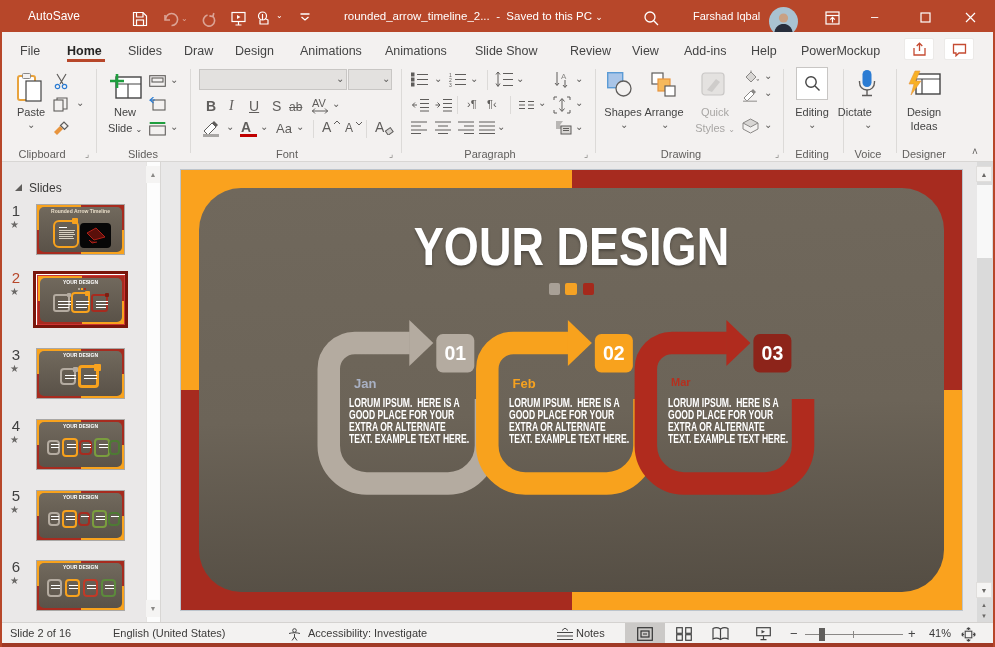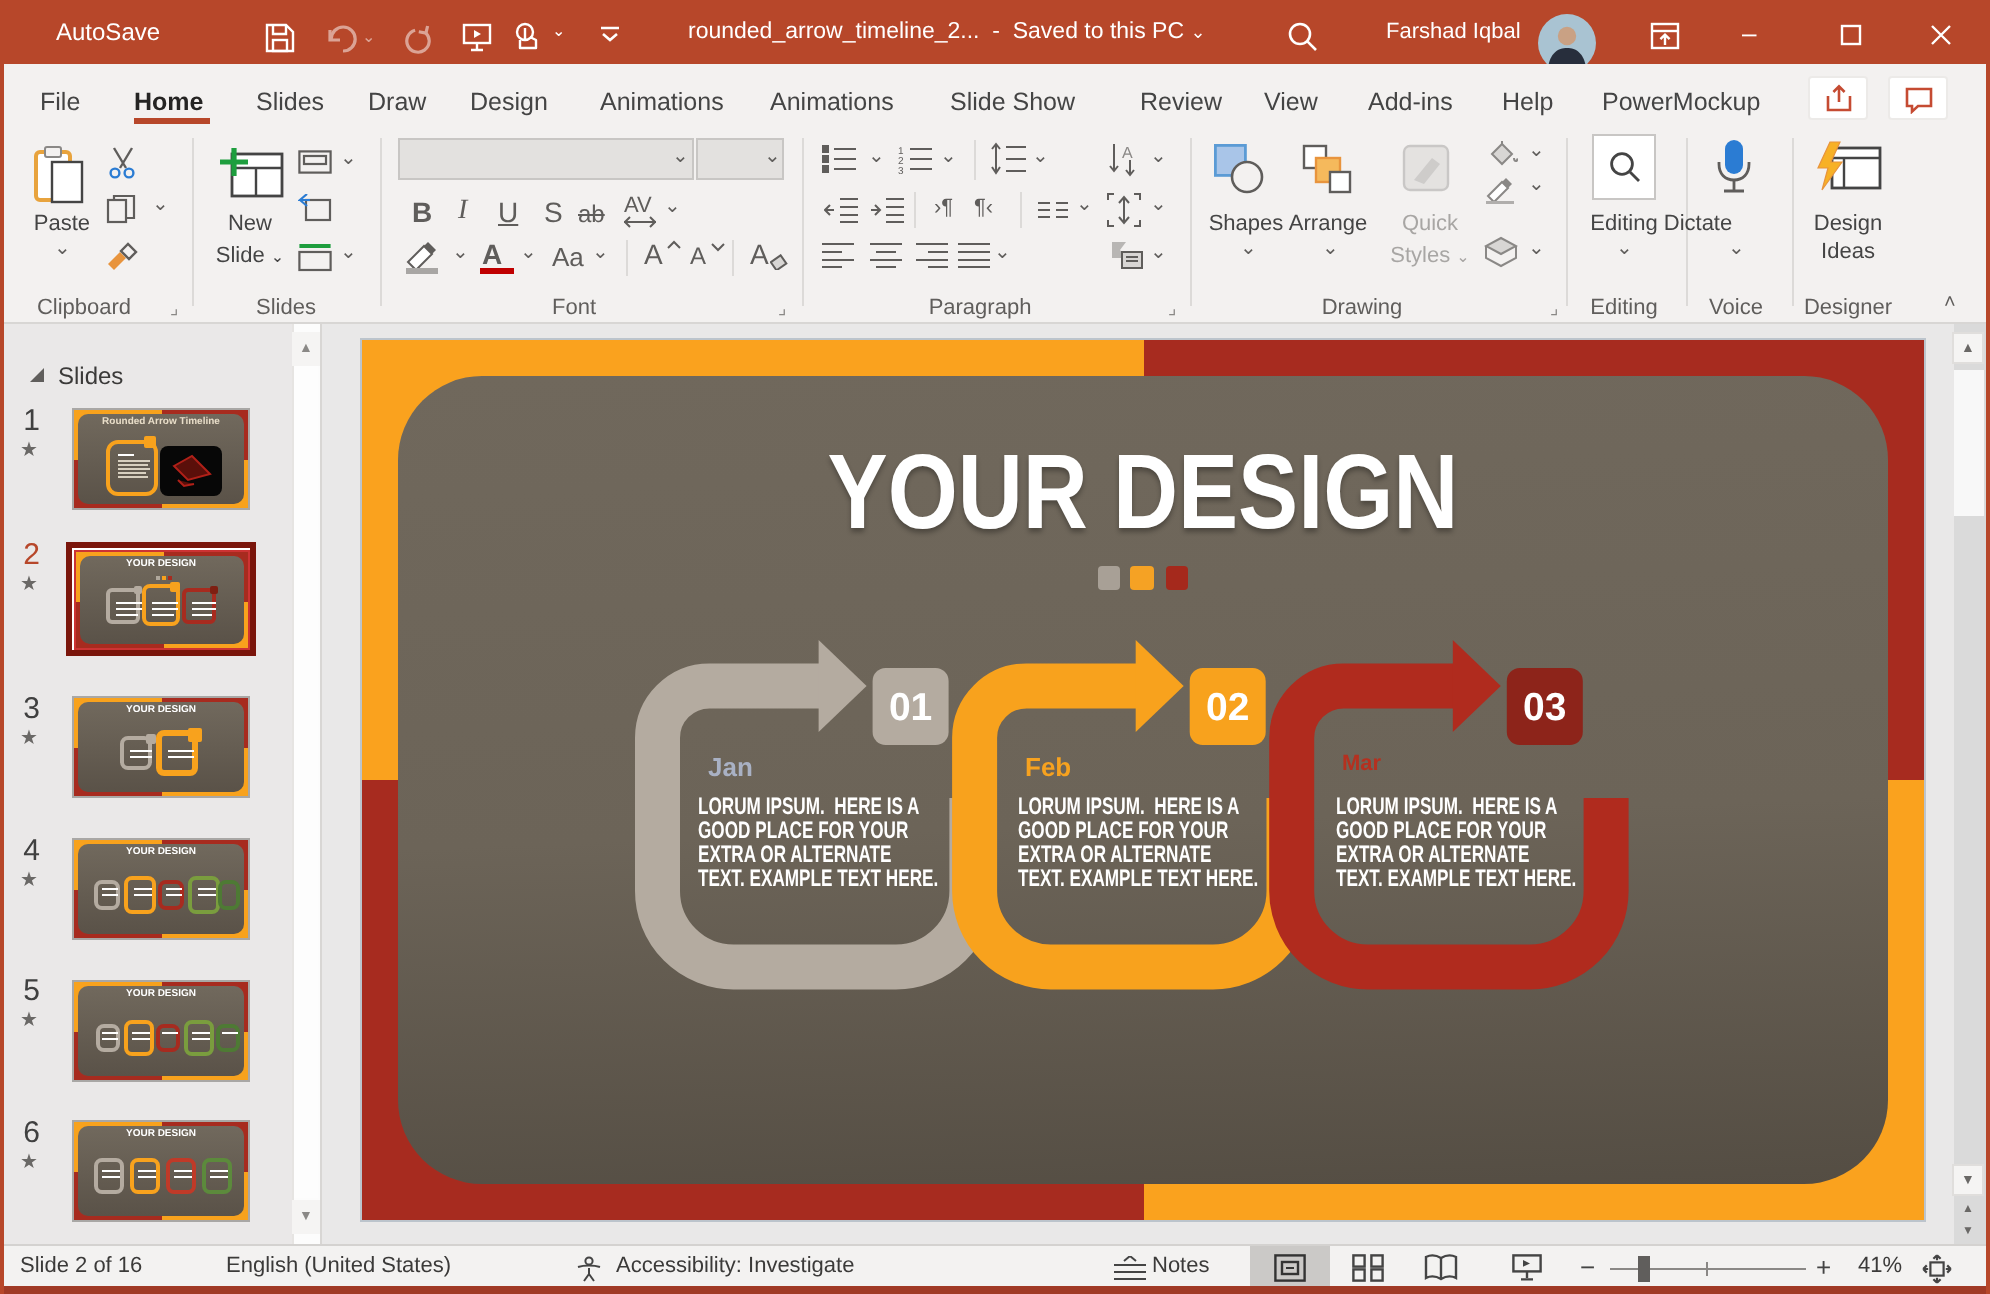--- a/index.html
+++ b/index.html
@@ -339,21 +339,21 @@
   </svg>
   <div class="rtext" style="left:789px;top:44px;width:46px;">Editing</div>
   <span class="chev" style="left:808px;top:60px;">⌄</span>
   <div class="glabel" style="left:752px;">Editing</div>
   <div class="gdiv" style="left:843px;"></div>
   <svg class="abs" style="left:858px;top:7px" width="18" height="33" viewBox="0 0 18 33">
     <rect x="4.5" y="1" width="9" height="17" rx="4.5" fill="#2b7cd3"></rect>
     <path d="M1.5 12 V13 C1.5 18 4.5 21 9 21 C13.5 21 16.5 18 16.5 13 V12" fill="none" stroke="#5f5d5b" stroke-width="1.4"></path>
     <path d="M9 21 V26 M4 26.5 H14" stroke="#5f5d5b" stroke-width="1.4" fill="none"></path>
   </svg>
-  <div class="rtext" style="left:826px;top:44px;width:46px;">Dictate</div>
+  <div class="rtext" style="left:826px;top:44px;width:46px;text-align:right;">Dictate</div>
   <span class="chev" style="left:864px;top:60px;">⌄</span>
   <div class="glabel" style="left:808px;">Voice</div>
   <div class="gdiv" style="left:896px;"></div>
   <svg class="abs" style="left:908px;top:8px" width="33" height="32" viewBox="0 0 33 32">
     <rect x="8" y="4" width="24" height="20" fill="#fff" stroke="#444" stroke-width="1.4"></rect>
     <path d="M8 9 H32 M14 9 V24" stroke="#444" stroke-width="1.2" fill="none"></path>
     <path d="M7 1 L1 14 H6 L3 25 L13 11 H7.5 L12 1 Z" fill="#f7b126" stroke="#e8943d" stroke-width="0.6"></path>
   </svg>
   <div class="rtext" style="left:901px;top:44px;width:46px;">Design</div>
   <div class="rtext" style="left:901px;top:58px;width:46px;">Ideas</div>

